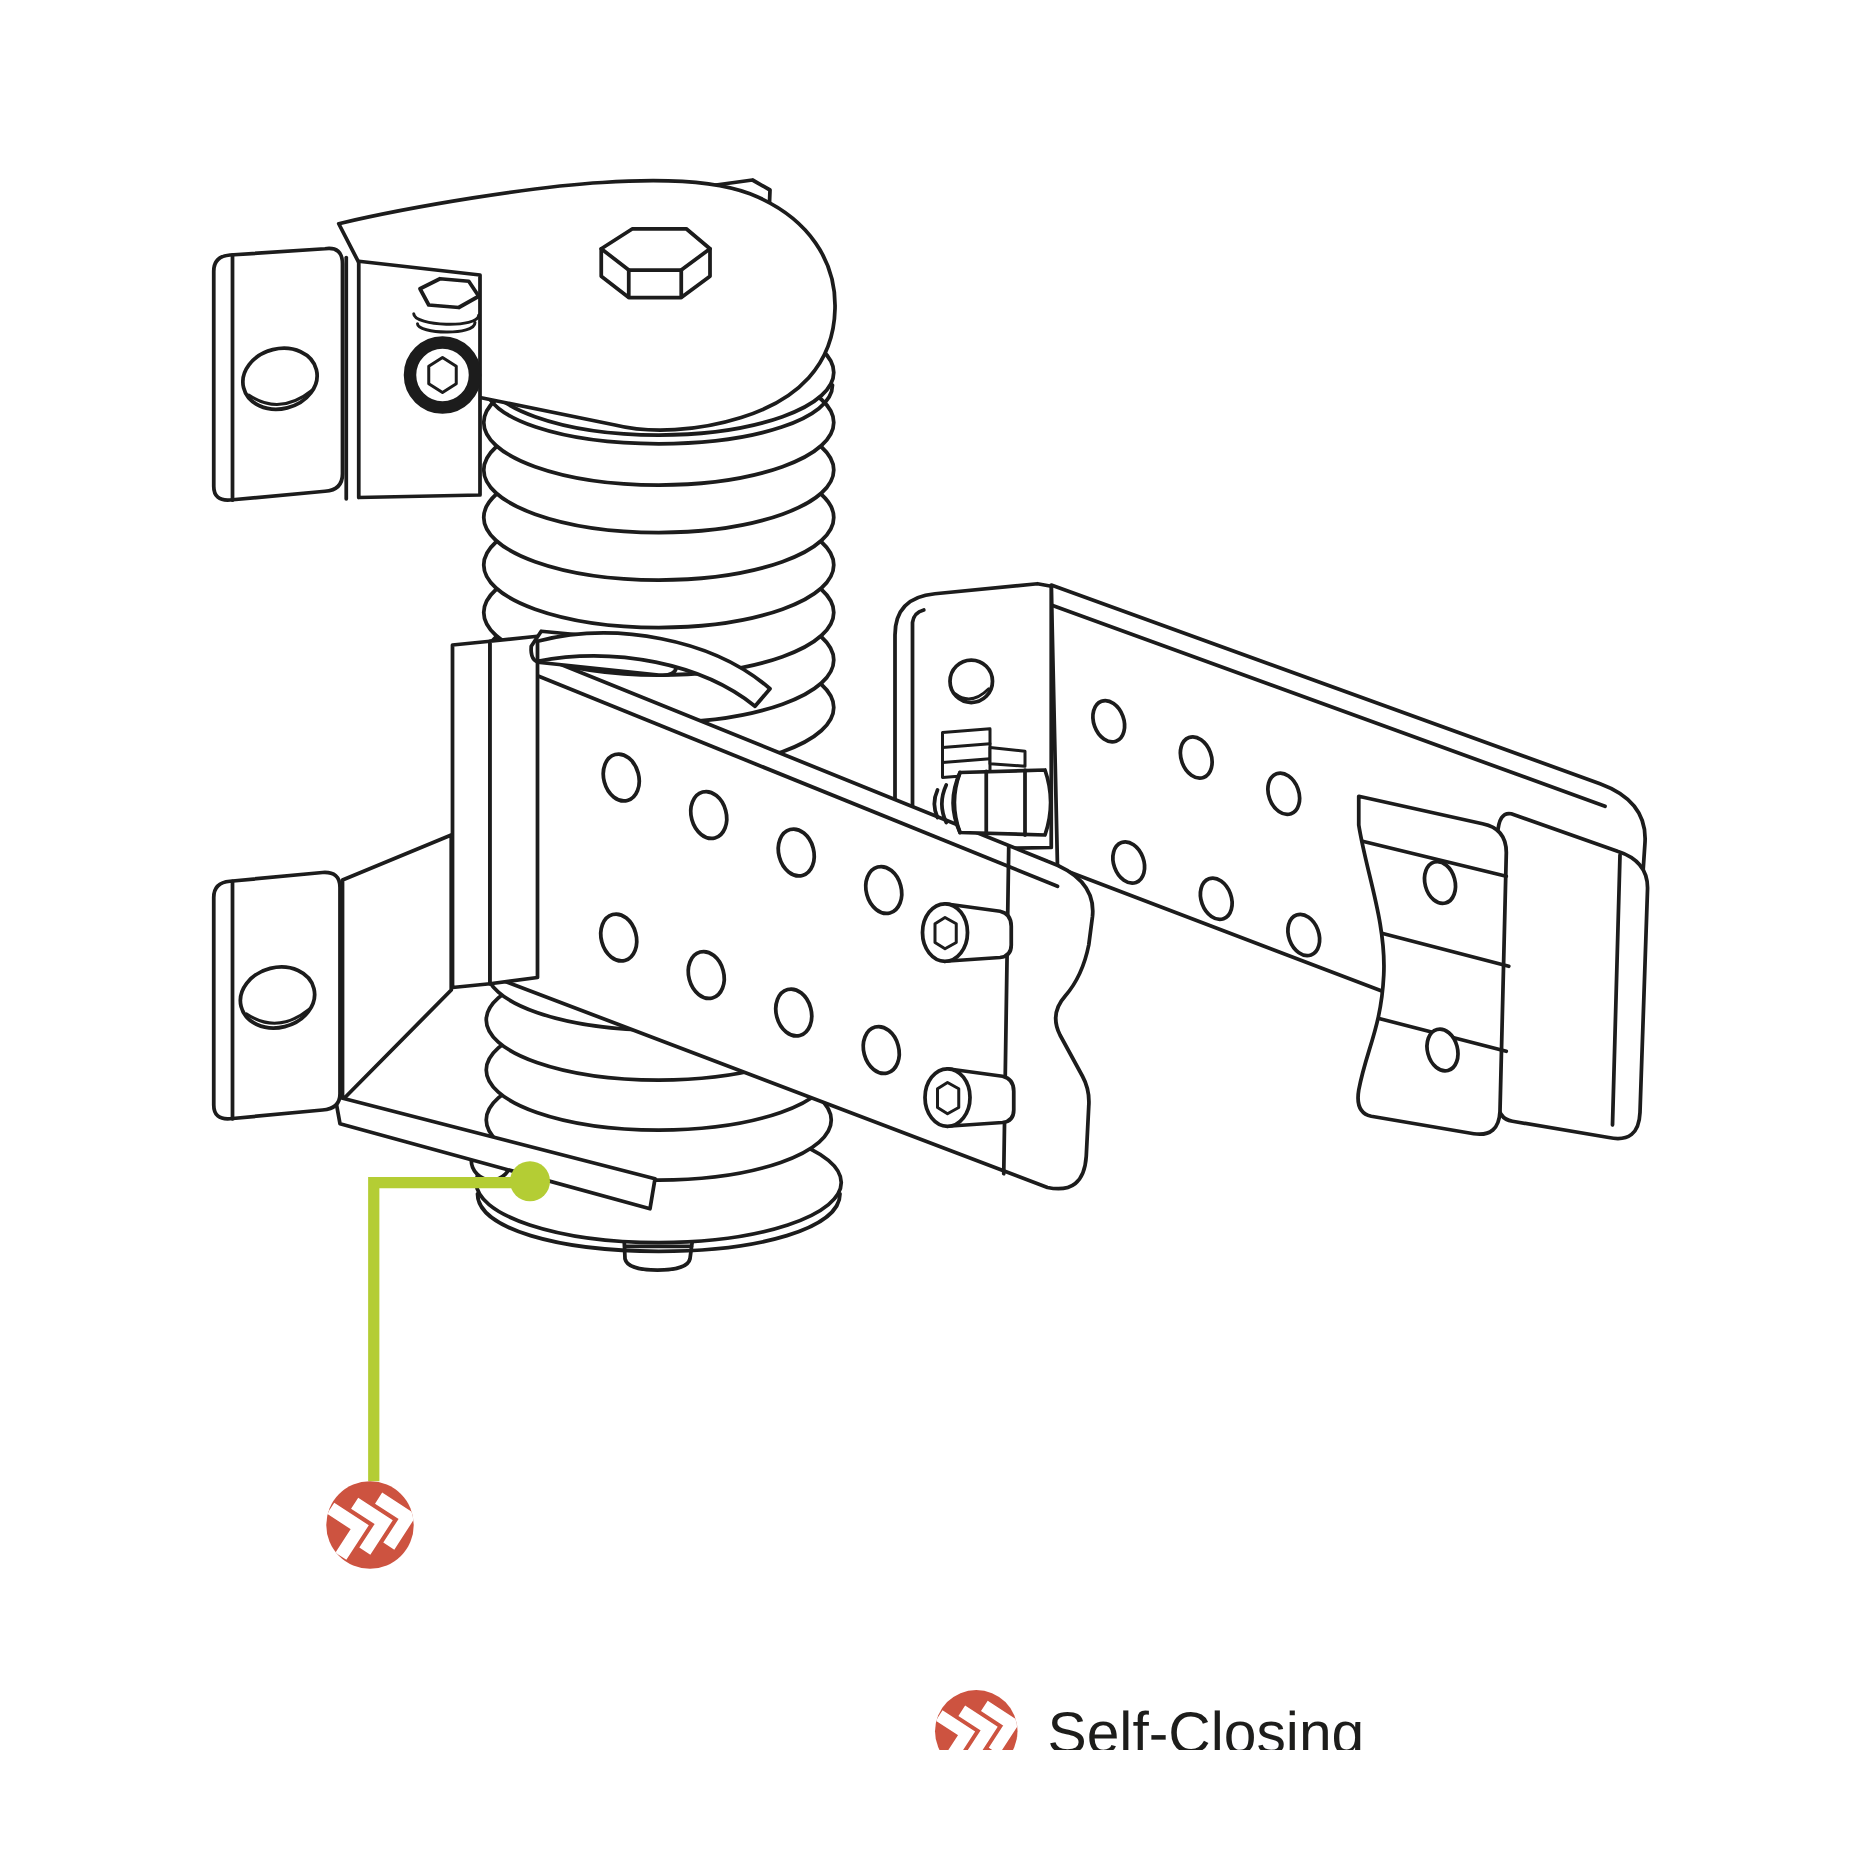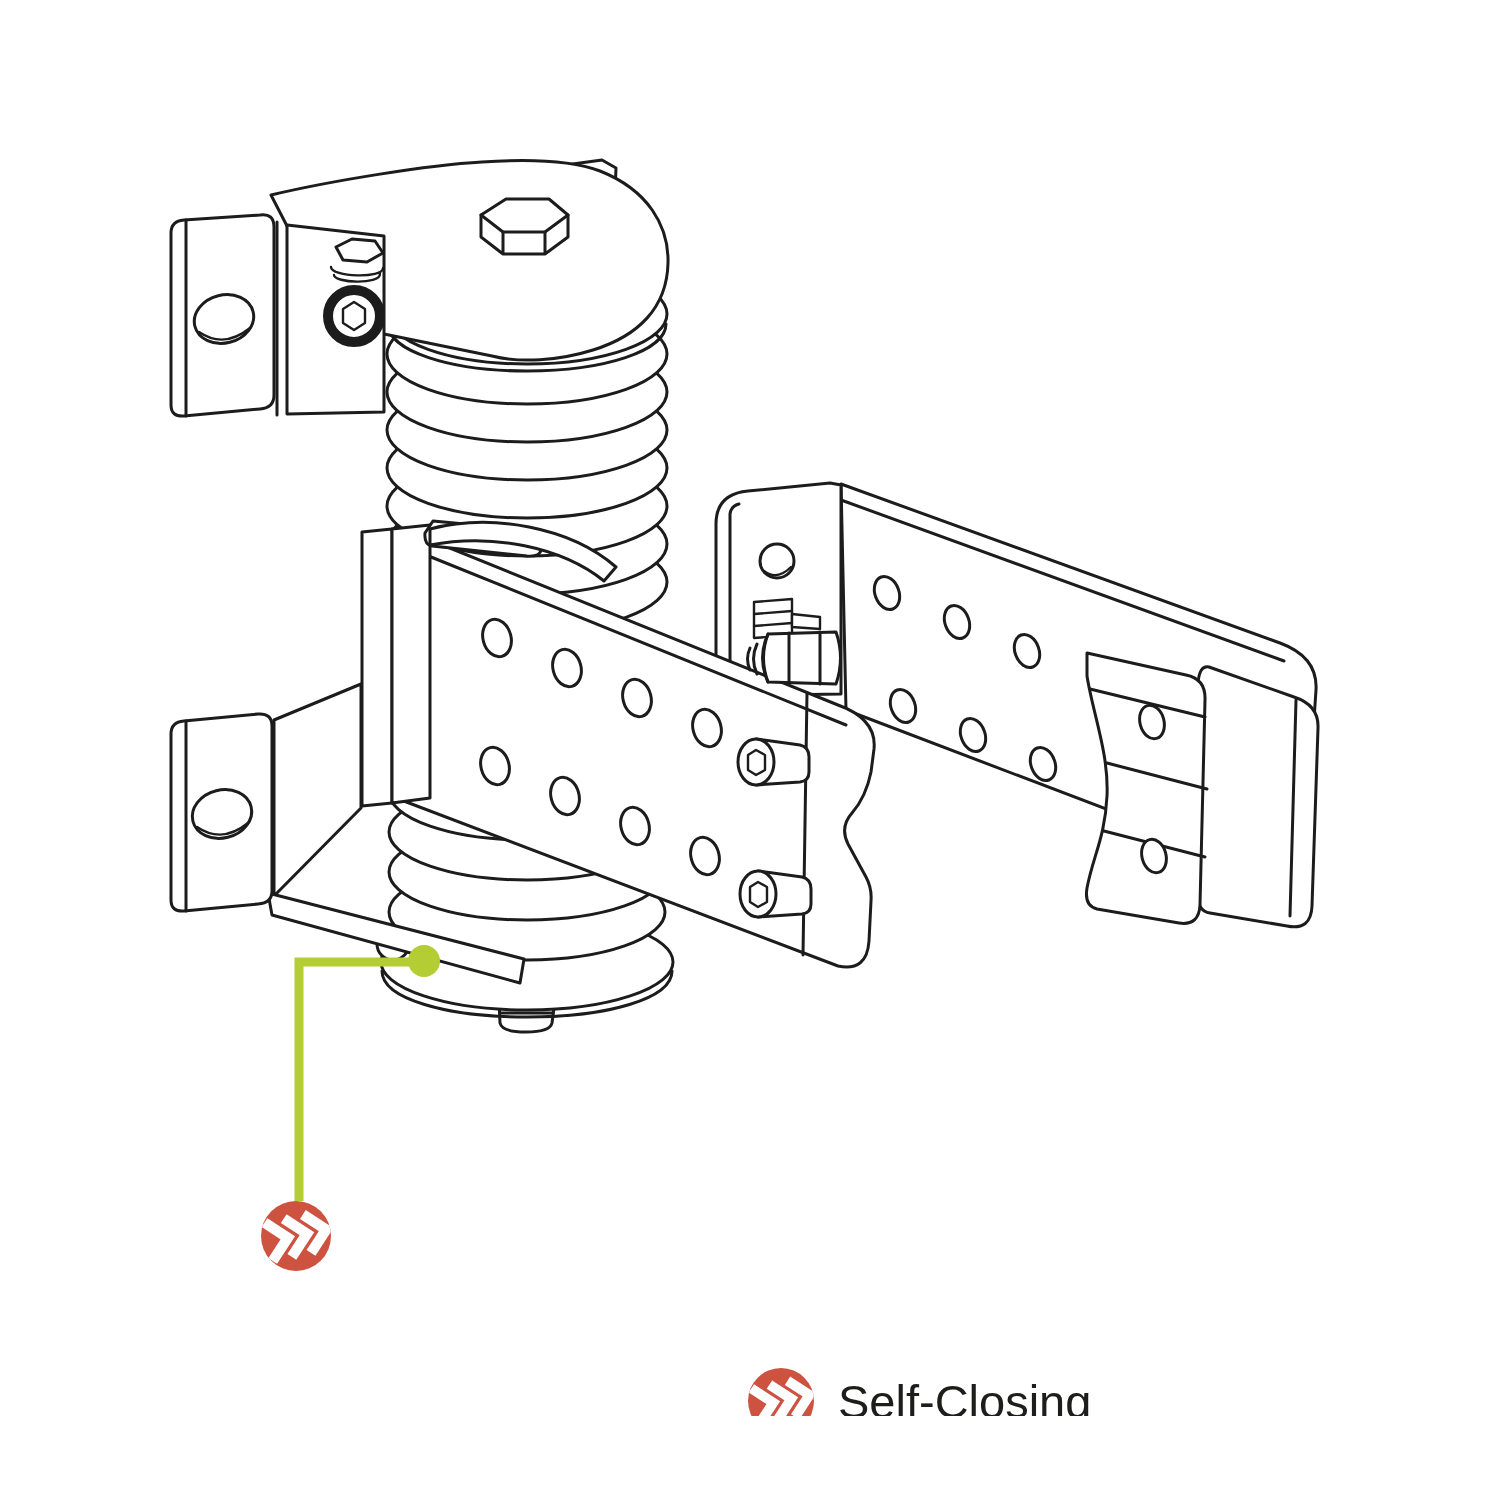--- a/index.html
+++ b/index.html
@@ -1,17 +1,17 @@
 <!DOCTYPE html>
 <html style="--background: #ffffff; --line: #1c1c1c; --callout-green: #b4cd34; --badge-red: #cd5340; --badge-glyph: #ffffff; --text: #1d1d1b;"><head>
 <meta charset="utf-8">
 <style>
   html,body{margin:0;padding:0}
   body{background:#fff;font-family:"Liberation Sans",sans-serif}
-  .stage{position:relative;width:1500px;height:1400px;margin:16px auto;background:var(--background,#ffffff);overflow:hidden}
+  .stage{position:relative;width:1500px;height:1400px;margin:0 auto;background:var(--background,#ffffff);overflow:hidden}
   .stage svg{display:block;width:1500px;height:1500px}
   .ln{fill:#ffffff;stroke:var(--line,#1c1c1c);stroke-width:3;stroke-linejoin:round;stroke-linecap:round}
   .ln-open{fill:none;stroke:var(--line,#1c1c1c);stroke-width:3;stroke-linejoin:round;stroke-linecap:round}
   .thin{stroke-width:2.4}
   .ring-thick{stroke-width:10}
   .badge{fill:var(--badge-red,#cd5340);stroke:none}
   .chev{fill:none;stroke:var(--badge-glyph,#ffffff);stroke-width:15;stroke-linejoin:miter;stroke-linecap:butt}
   .green-ln{fill:none;stroke:var(--callout-green,#b4cd34);stroke-width:9;stroke-linecap:butt}
   .green-dot{fill:var(--callout-green,#b4cd34);stroke:none}
   .legend-text{font-family:"Liberation Sans",sans-serif;font-size:47px;fill:var(--text,#1d1d1b)}

